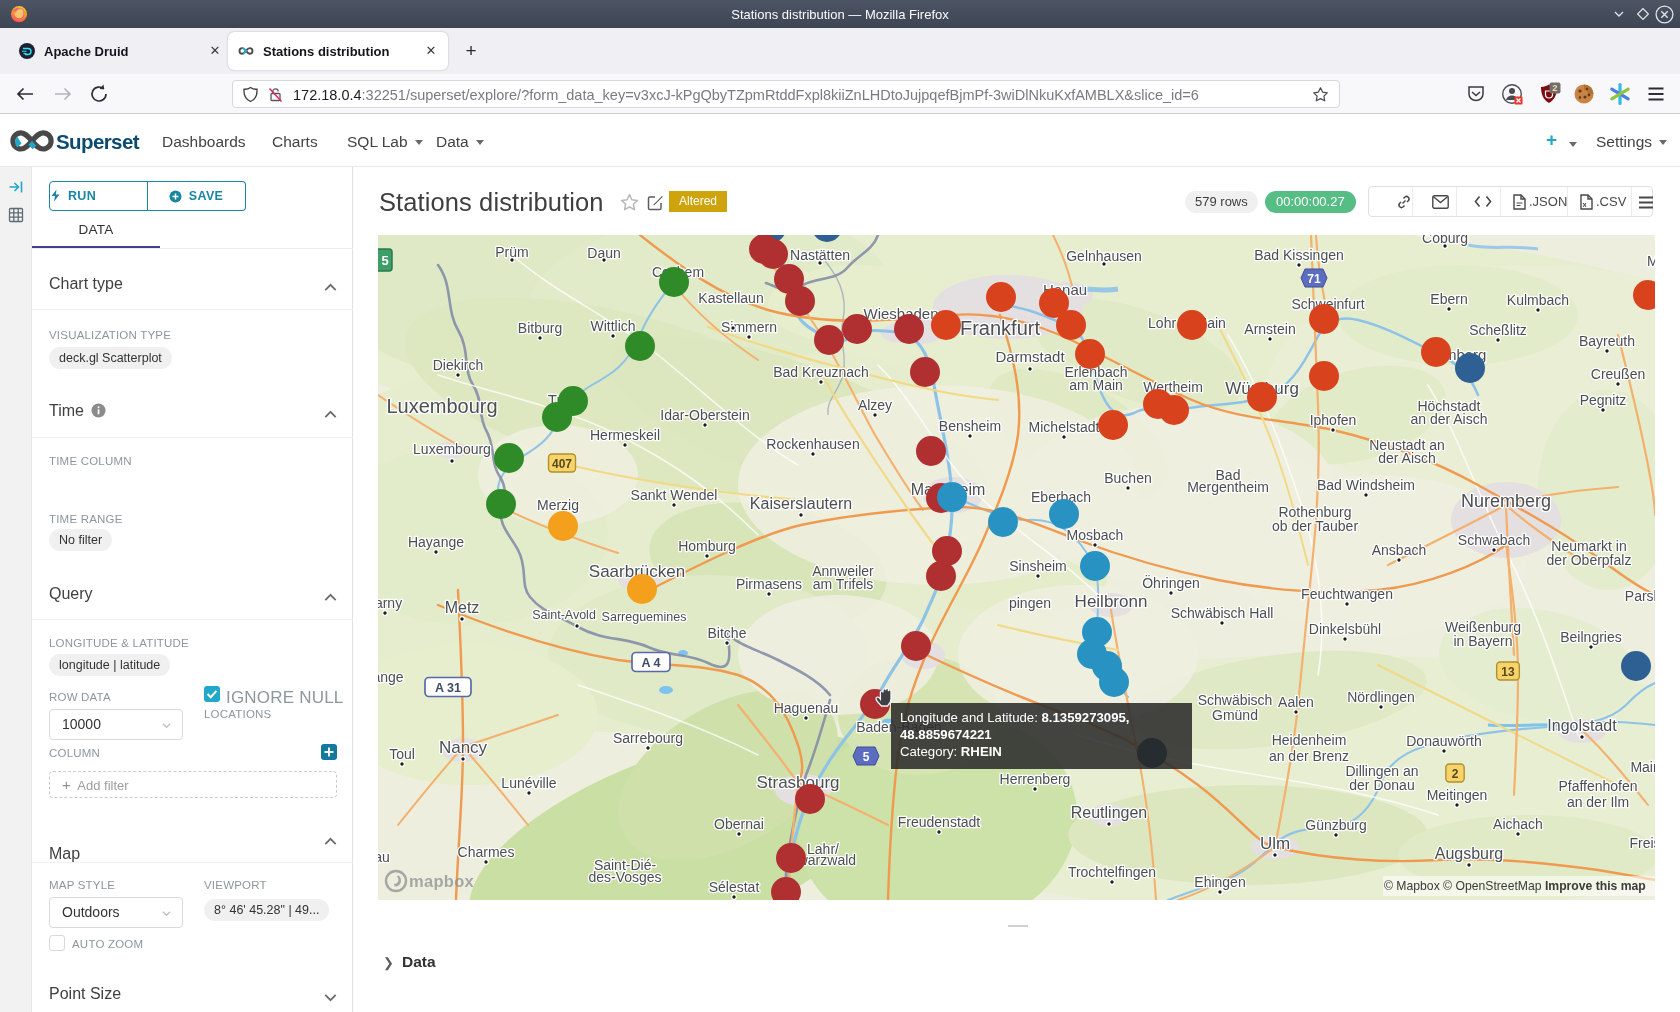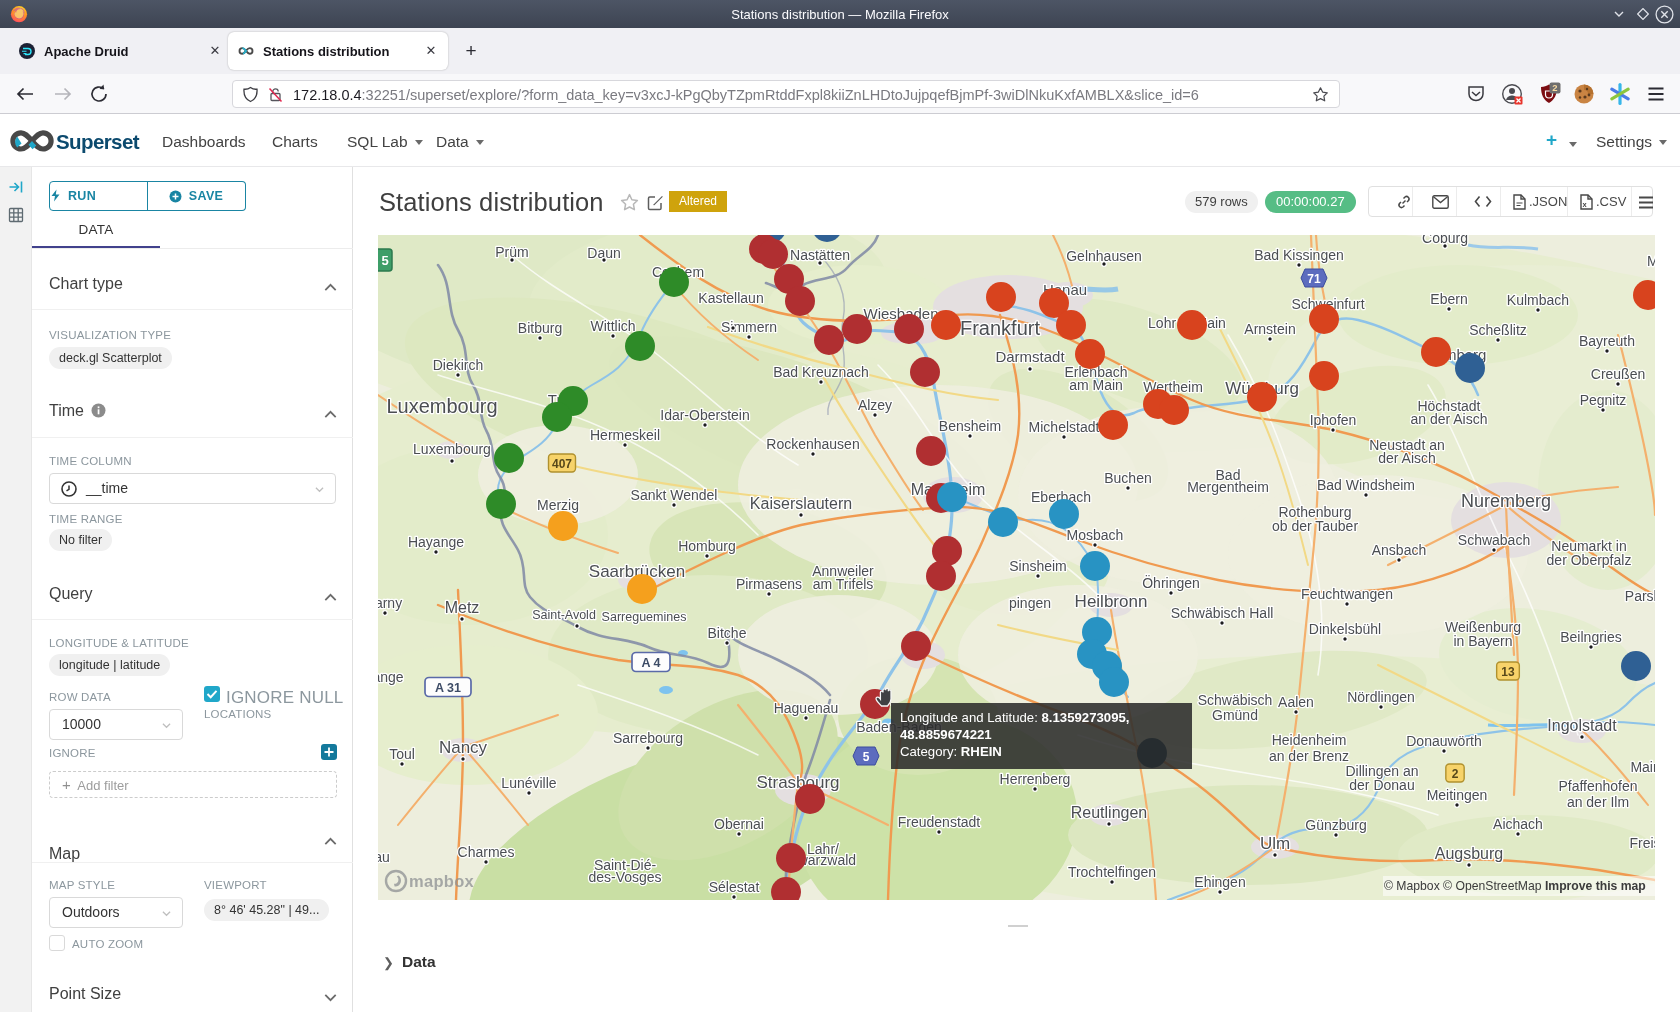--- a/index.html
+++ b/index.html
@@ -213,30 +213,20 @@
   <div class="sechead" style="top:235px">Time <svg style="vertical-align:-2px;margin-left:3px" width="15" height="15" viewBox="0 0 15 15">
           <circle cx="7.5" cy="7.5" r="7" fill="#8b8b8b"></circle>
           <rect x="6.7" y="6.3" width="1.7" height="5" fill="#fff"></rect>
           <rect x="6.7" y="3.4" width="1.7" height="1.8" fill="#fff"></rect>
         </svg></div>
   <svg class="chev" style="left:292px;top:241px" viewBox="0 0 10 10">
         <path d="M1 7 L5 3 L9 7" stroke="#6b6b6b" stroke-width="1.4" fill="none"></path>
       </svg>
   <div class="divline" style="top:270px"></div>
   <div class="lbl" style="top:288px">TIME COLUMN</div>
-  <div class="selbox" style="top:306px">
-    <svg style="position:absolute;left:11px;top:7px" width="16" height="16" viewBox="0 0 16 16">
-          <circle cx="8" cy="8" r="7" fill="none" stroke="#333" stroke-width="1.6"></circle>
-          <path d="M8 4.5 V8.3 L5.5 9.8" stroke="#333" stroke-width="1.5" fill="none"></path>
-        </svg>
-    <div class="sv" style="left:36px">__time</div>
-    <svg class="sc" viewBox="0 0 10 10">
-          <path d="M1 3 L5 7 L9 3" stroke="#bfbfbf" stroke-width="1.4" fill="none"></path>
-        </svg>
-  </div>
   <div class="lbl" style="top:346px">TIME RANGE</div>
   <div class="pill" style="left:17px;top:362px">No filter</div>
 
   <div class="sechead" style="top:418px">Query</div>
   <svg class="chev" style="left:292px;top:424px" viewBox="0 0 10 10">
         <path d="M1 7 L5 3 L9 7" stroke="#6b6b6b" stroke-width="1.4" fill="none"></path>
       </svg>
   <div class="divline" style="top:452px"></div>
   <div class="lbl" style="top:470px">LONGITUDE &amp; LATITUDE</div>
   <div class="pill" style="left:17px;top:487px">longitude | latitude</div>
@@ -245,21 +235,21 @@
     <div class="sv" style="left:12px">10000</div>
     <svg class="sc" viewBox="0 0 10 10">
           <path d="M1 3 L5 7 L9 3" stroke="#bfbfbf" stroke-width="1.4" fill="none"></path>
         </svg>
   </div>
   <div style="position:absolute;left:172px;top:519px;width:16px;height:16px;background:#20a7c9;border-radius:3px"><svg width="16" height="16" viewBox="0 0 16 16">
           <path d="M3.5 8 L6.7 11.2 L12.5 4.8" stroke="#fff" stroke-width="2" fill="none"></path>
         </svg></div>
   <div class="lbl" style="left:194px;top:521px;font-size:17px">IGNORE NULL</div>
   <div class="lbl" style="left:172px;top:541px;font-size:11.5px">LOCATIONS</div>
-  <div class="lbl" style="top:580px">IGNORE</div>
+  <div class="lbl" style="top:580px">COLUMN</div>
   <div style="position:absolute;left:289px;top:577px;width:16px;height:16px;background:#13799c;border-radius:3px"><svg width="16" height="16" viewBox="0 0 16 16">
           <path d="M8 3.5 V12.5 M3.5 8 H12.5" stroke="#fff" stroke-width="1.8"></path>
         </svg></div>
   <div style="position:absolute;left:17px;top:604px;width:288px;height:27px;border:1px dashed #ccc;border-radius:4px;color:#9d9d9d;font-size:13px;line-height:25px;text-align:left;padding-left:12px"><span style="font-size:15px;color:#8f8f8f">+</span>&nbsp; Add filter</div>
 
   <div class="sechead" style="top:678px">Map</div>
   <svg class="chev" style="left:292px;top:668px" viewBox="0 0 10 10">
         <path d="M1 7 L5 3 L9 7" stroke="#6b6b6b" stroke-width="1.4" fill="none"></path>
       </svg>
   <div class="divline" style="top:695px"></div>

